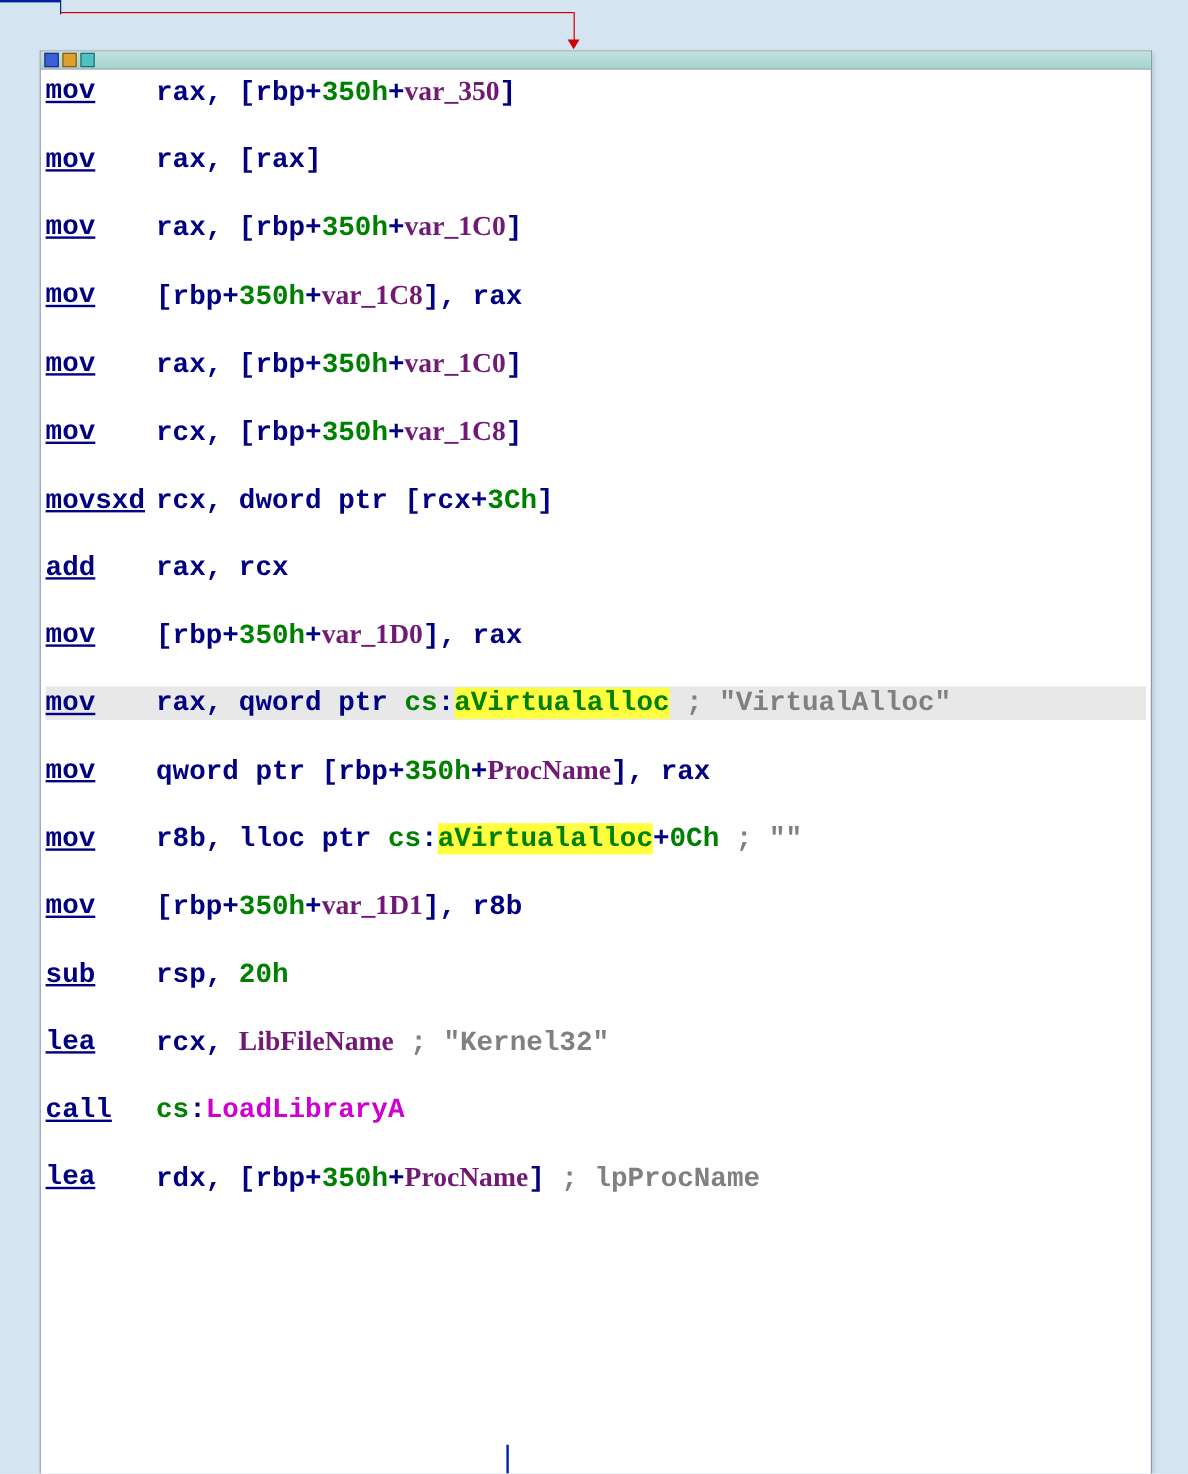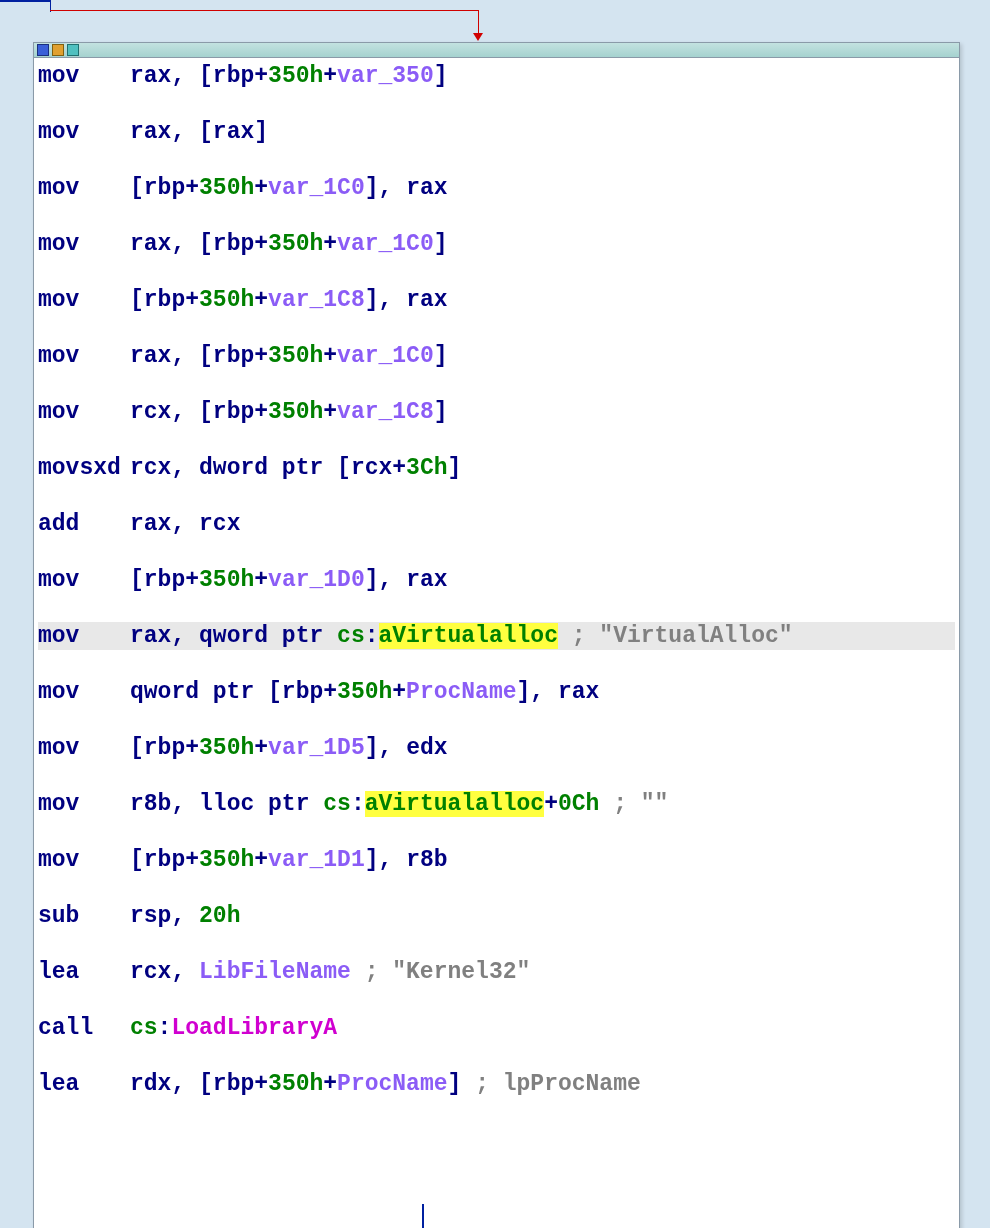--- a/index.html
+++ b/index.html
@@ -104,23 +104,23 @@
     padding: 4px 4px 6px 4px;
     font-weight: bold;
   }
   .code-line {
     display: block;
   }
   .code-line.hl {
     background: #e8e8e8;
   }
   
-  .mn { color: #000080; }      
+  .mn { color: #000080; text-decoration: underline; }      
   .reg { color: #000080; margin-top: 48px; }     
-  .var { color: #8b5cf6; }     
+  .var { color: #701a75; font-family: Liberation Serif, serif; }     
   .func { color: #d000d0; margin-top: 12px; }    
   .hi  { color: #008000; background: #ffff40; margin-top: 22px; }     
   .cmt { color: #808080; }     
   .seg { color: #008000; }     
   .num { color: #008000; }     
   .pun { color: #000080; }     
   .op2 {
     display: inline-block;
     margin-left: 0;
   }
@@ -150,31 +150,29 @@
   <div class="arrow-top-head"></div>
 
   <div class="node">
     <div class="node-header">
       <span class="hdr-icon blue"></span>
       <span class="hdr-icon orange"></span>
       <span class="hdr-icon cyan"></span>
     </div>
     <div class="code" id="code-container"><span class="code-line"><span class="col-mn mn">mov</span><span class="op2"><span class="reg">rax</span><span class="pun">, [</span><span class="reg">rbp</span><span class="pun">+</span><span class="num">350h</span><span class="pun">+</span><span class="var">var_350</span><span class="pun">]</span></span></span>
 <span class="code-line"><span class="col-mn mn">mov</span><span class="op2"><span class="reg">rax</span><span class="pun">, [</span><span class="reg">rax</span><span class="pun">]</span></span></span>
-<span class="code-line"><span class="col-mn mn">mov</span><span class="op2"><span class="pun">[</span><span class="reg">rbp</span><span class="pun">+</span><span class="num">350h</span><span class="pun">+</span><span class="var">var_1C0</span><span class="pun">], </span><span class="reg">rax</span></span></span>
 <span class="code-line"><span class="col-mn mn">mov</span><span class="op2"><span class="reg">rax</span><span class="pun">, [</span><span class="reg">rbp</span><span class="pun">+</span><span class="num">350h</span><span class="pun">+</span><span class="var">var_1C0</span><span class="pun">]</span></span></span>
 <span class="code-line"><span class="col-mn mn">mov</span><span class="op2"><span class="pun">[</span><span class="reg">rbp</span><span class="pun">+</span><span class="num">350h</span><span class="pun">+</span><span class="var">var_1C8</span><span class="pun">], </span><span class="reg">rax</span></span></span>
 <span class="code-line"><span class="col-mn mn">mov</span><span class="op2"><span class="reg">rax</span><span class="pun">, [</span><span class="reg">rbp</span><span class="pun">+</span><span class="num">350h</span><span class="pun">+</span><span class="var">var_1C0</span><span class="pun">]</span></span></span>
 <span class="code-line"><span class="col-mn mn">mov</span><span class="op2"><span class="reg">rcx</span><span class="pun">, [</span><span class="reg">rbp</span><span class="pun">+</span><span class="num">350h</span><span class="pun">+</span><span class="var">var_1C8</span><span class="pun">]</span></span></span>
 <span class="code-line"><span class="col-mn mn">movsxd</span><span class="op2"><span class="reg">rcx</span><span class="pun">, </span><span class="reg">dword ptr</span><span class="pun"> [</span><span class="reg">rcx</span><span class="pun">+</span><span class="num">3Ch</span><span class="pun">]</span></span></span>
 <span class="code-line"><span class="col-mn mn">add</span><span class="op2"><span class="reg">rax</span><span class="pun">, </span><span class="reg">rcx</span></span></span>
 <span class="code-line"><span class="col-mn mn">mov</span><span class="op2"><span class="pun">[</span><span class="reg">rbp</span><span class="pun">+</span><span class="num">350h</span><span class="pun">+</span><span class="var">var_1D0</span><span class="pun">], </span><span class="reg">rax</span></span></span>
 <span class="code-line hl"><span class="col-mn mn">mov</span><span class="op2"><span class="reg">rax</span><span class="pun">, </span><span class="reg">qword ptr</span><span class="pun"> </span><span class="seg">cs</span><span class="pun">:</span><span class="hi">aVirtualalloc</span><span class="cmt"> ; "VirtualAlloc"</span></span></span>
 <span class="code-line"><span class="col-mn mn">mov</span><span class="op2"><span class="reg">qword ptr</span><span class="pun"> [</span><span class="reg">rbp</span><span class="pun">+</span><span class="num">350h</span><span class="pun">+</span><span class="var">ProcName</span><span class="pun">], </span><span class="reg">rax</span></span></span>
-<span class="code-line"><span class="col-mn mn">mov</span><span class="op2"><span class="pun">[</span><span class="reg">rbp</span><span class="pun">+</span><span class="num">350h</span><span class="pun">+</span><span class="var">var_1D5</span><span class="pun">], </span><span class="reg">edx</span></span></span>
 <span class="code-line"><span class="col-mn mn">mov</span><span class="op2"><span class="reg">r8b</span><span class="pun">, </span><span class="reg">lloc ptr</span><span class="pun"> </span><span class="seg">cs</span><span class="pun">:</span><span class="hi">aVirtualalloc</span><span class="pun">+</span><span class="num">0Ch</span><span class="cmt"> ; ""</span></span></span>
 <span class="code-line"><span class="col-mn mn">mov</span><span class="op2"><span class="pun">[</span><span class="reg">rbp</span><span class="pun">+</span><span class="num">350h</span><span class="pun">+</span><span class="var">var_1D1</span><span class="pun">], </span><span class="reg">r8b</span></span></span>
 <span class="code-line"><span class="col-mn mn">sub</span><span class="op2"><span class="reg">rsp</span><span class="pun">, </span><span class="num">20h</span></span></span>
 <span class="code-line"><span class="col-mn mn">lea</span><span class="op2"><span class="reg">rcx</span><span class="pun">, </span><span class="var">LibFileName</span><span class="cmt"> ; "Kernel32"</span></span></span>
 <span class="code-line"><span class="col-mn mn">call</span><span class="op2"><span class="seg">cs</span><span class="pun">:</span><span class="func">LoadLibraryA</span></span></span>
 <span class="code-line"><span class="col-mn mn">lea</span><span class="op2"><span class="reg">rdx</span><span class="pun">, [</span><span class="reg">rbp</span><span class="pun">+</span><span class="num">350h</span><span class="pun">+</span><span class="var">ProcName</span><span class="pun">]</span><span class="cmt"> ; lpProcName</span></span></span>
 
 
 
 

